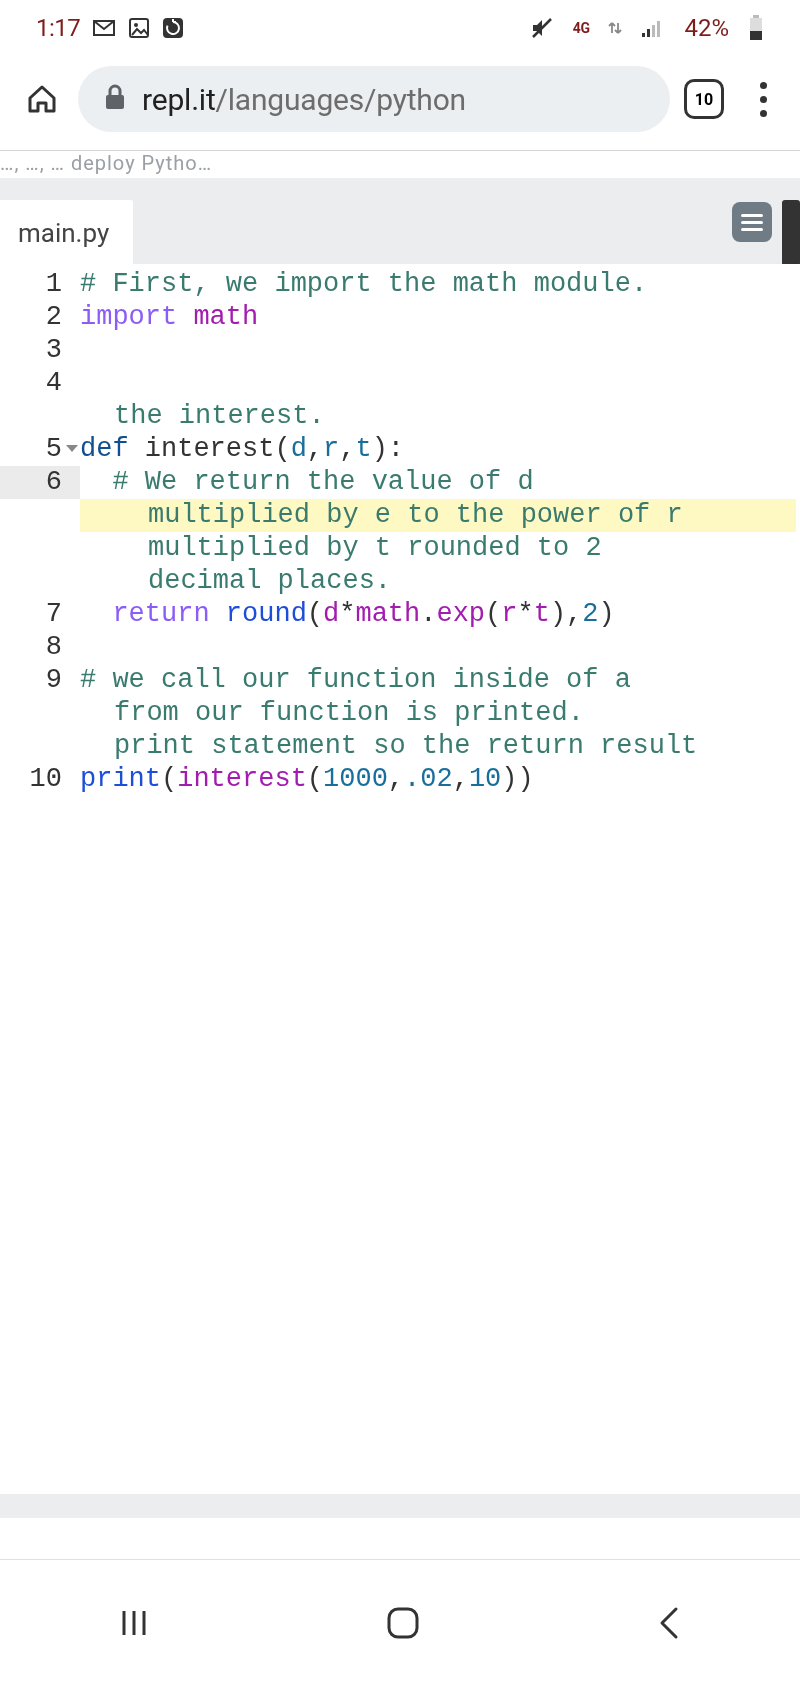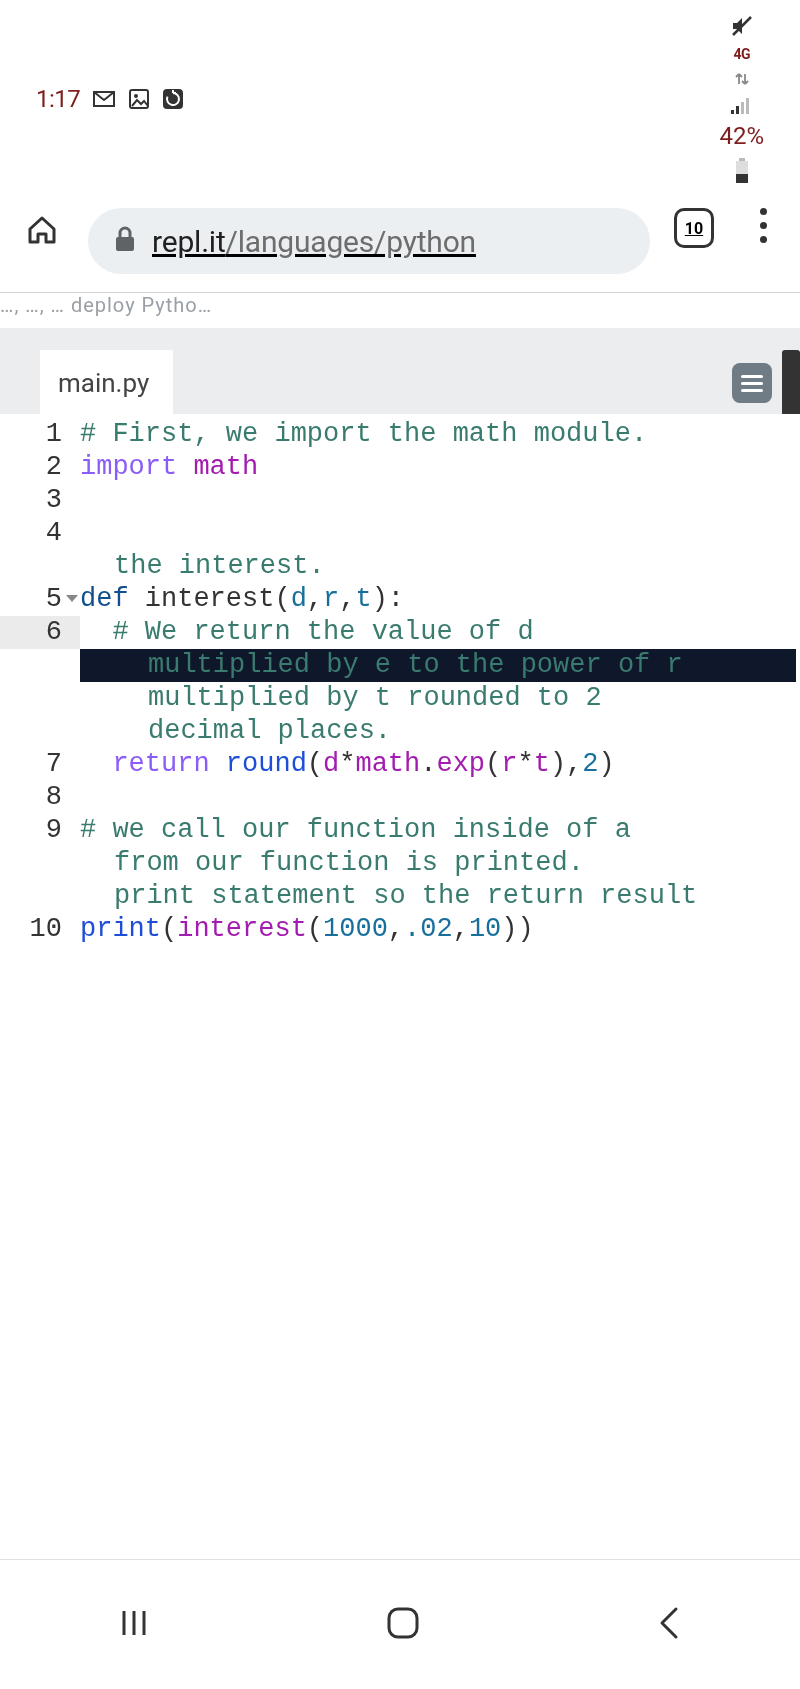--- a/index.html
+++ b/index.html
@@ -15,30 +15,29 @@
   .status-bar {
     display: flex;
     justify-content: space-between;
     align-items: center;
     padding: 14px 36px 10px 36px;
     font-size: 24px;
     color: #7f1d1d;
     text-align: right;
   }
   .status-left { display: flex; align-items: center; gap: 12px; }
-  .status-right { display: flex; align-items: center; gap: 8px; font-weight: 400; flex-direction: column; }
+  .status-right { display: flex; align-items: center; gap: 19px; font-weight: 400; }
   .status-time { font-weight: 400; letter-spacing: -0.5px; }
   .status-icon { display: inline-flex; align-items: center; justify-content: center; }
   
   .browser-bar {
     display: flex;
-    align-items: flex-start;
+    align-items: center;
     padding: 14px 20px 18px 20px;
-    gap: 24px;
-    text-decoration: underline;
+    gap: 14px;
   }
   .home-btn { width: 44px; height: 44px; display: flex; align-items: center; justify-content: center; }
   .url-pill {
     flex: 1;
     background: #eceff1;
     border-radius: 40px;
     height: 66px;
     display: flex;
     align-items: center;
     padding: 0 26px;
@@ -55,41 +54,39 @@
     display: flex; align-items: center; justify-content: center;
     font-size: 16px; font-weight: 700;
   }
   .menu-dots { width: 34px; display: flex; flex-direction: column; gap: 7px; align-items: center; margin-left: 8px; }
   .menu-dots span { width: 7px; height: 7px; background: #333; border-radius: 50%; }
   
   .truncated-strip {
     border-top: 1px solid #d5d5d5;
     border-bottom: 0;
     background: #fff;
-    height: 36px;
+    height: 28px;
     color: #9aa0a6;
     font-size: 20px;
     padding-left: 0;
     display: flex; align-items: flex-start;
     overflow: hidden;
     letter-spacing: 1px;
   }
   
   .editor-wrap {
     background: #ebedee;
     width: 100%;
     position: relative;
     min-height: 1340px;
   }
   .file-tab-row {
     display: flex;
-    align-items: center;
     justify-content: space-between;
     padding-right: 28px;
-    padding-left: 40px;
   }
   .file-tab {
     background: #fff;
     padding: 18px 24px 16px 18px;
     font-size: 26px;
     color: #444;
     border-top-right-radius: 2px;
     margin-top: 22px;
     display: inline-block;
   }
@@ -135,21 +132,21 @@
     border-top: 7px solid #888;
   }
   .code-content {
     flex: 1;
     white-space: pre-wrap;
     word-break: break-word;
     padding-right: 4px;
   }
   .hl-line .gutter { background: #ebebeb; }
   .hl-line .code-content { }
-  .hl-cursor-row { background: #0f172a; }
+  .hl-cursor-row { background: #fef9c3; }
   .tok-comment { color: #3a7b6f; }
   .tok-keyword { color: #8b5cf6; text-align: center; }
   .tok-def { color: #114f8f; }
   .tok-name { color: #a21caf; }
   .tok-func { color: #333; }
   .tok-param { color: #196f9c; }
   .tok-num { color: #196f9c; }
   .tok-punc { color: #333; }
   .tok-builtin { color: #1d4ed8; }
   .indent-wrap { padding-left: 68px; display: block; }

